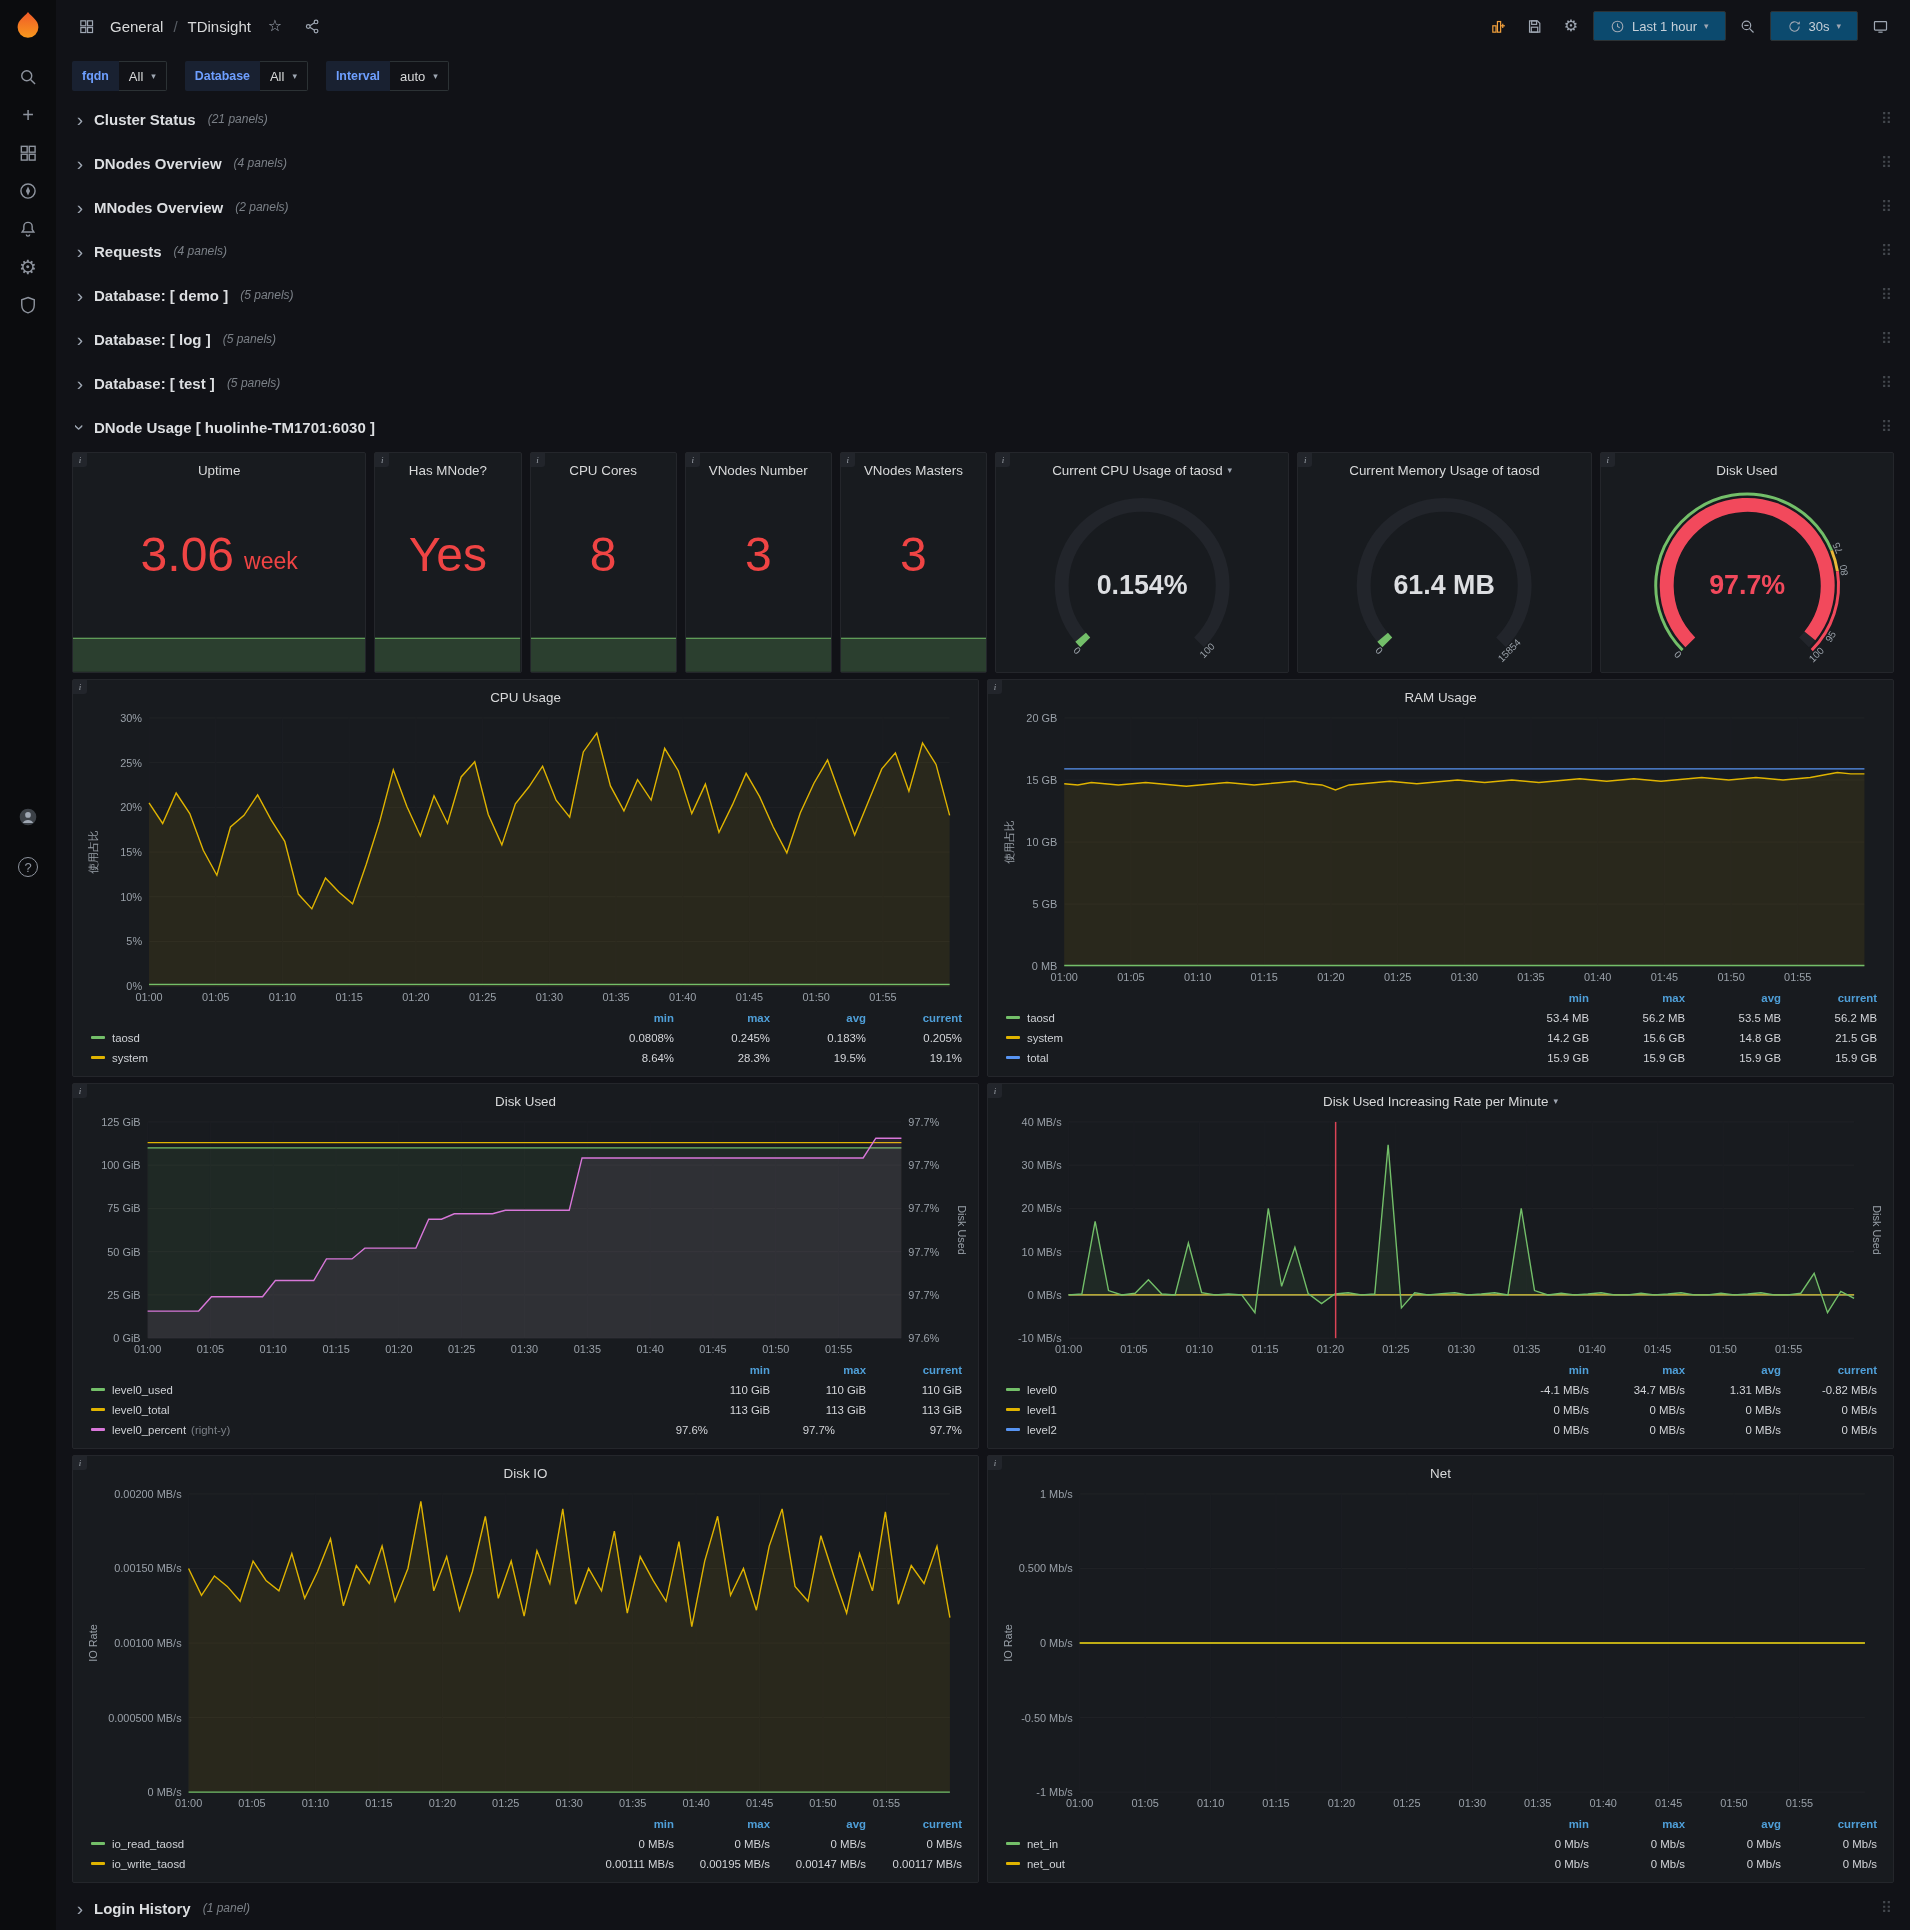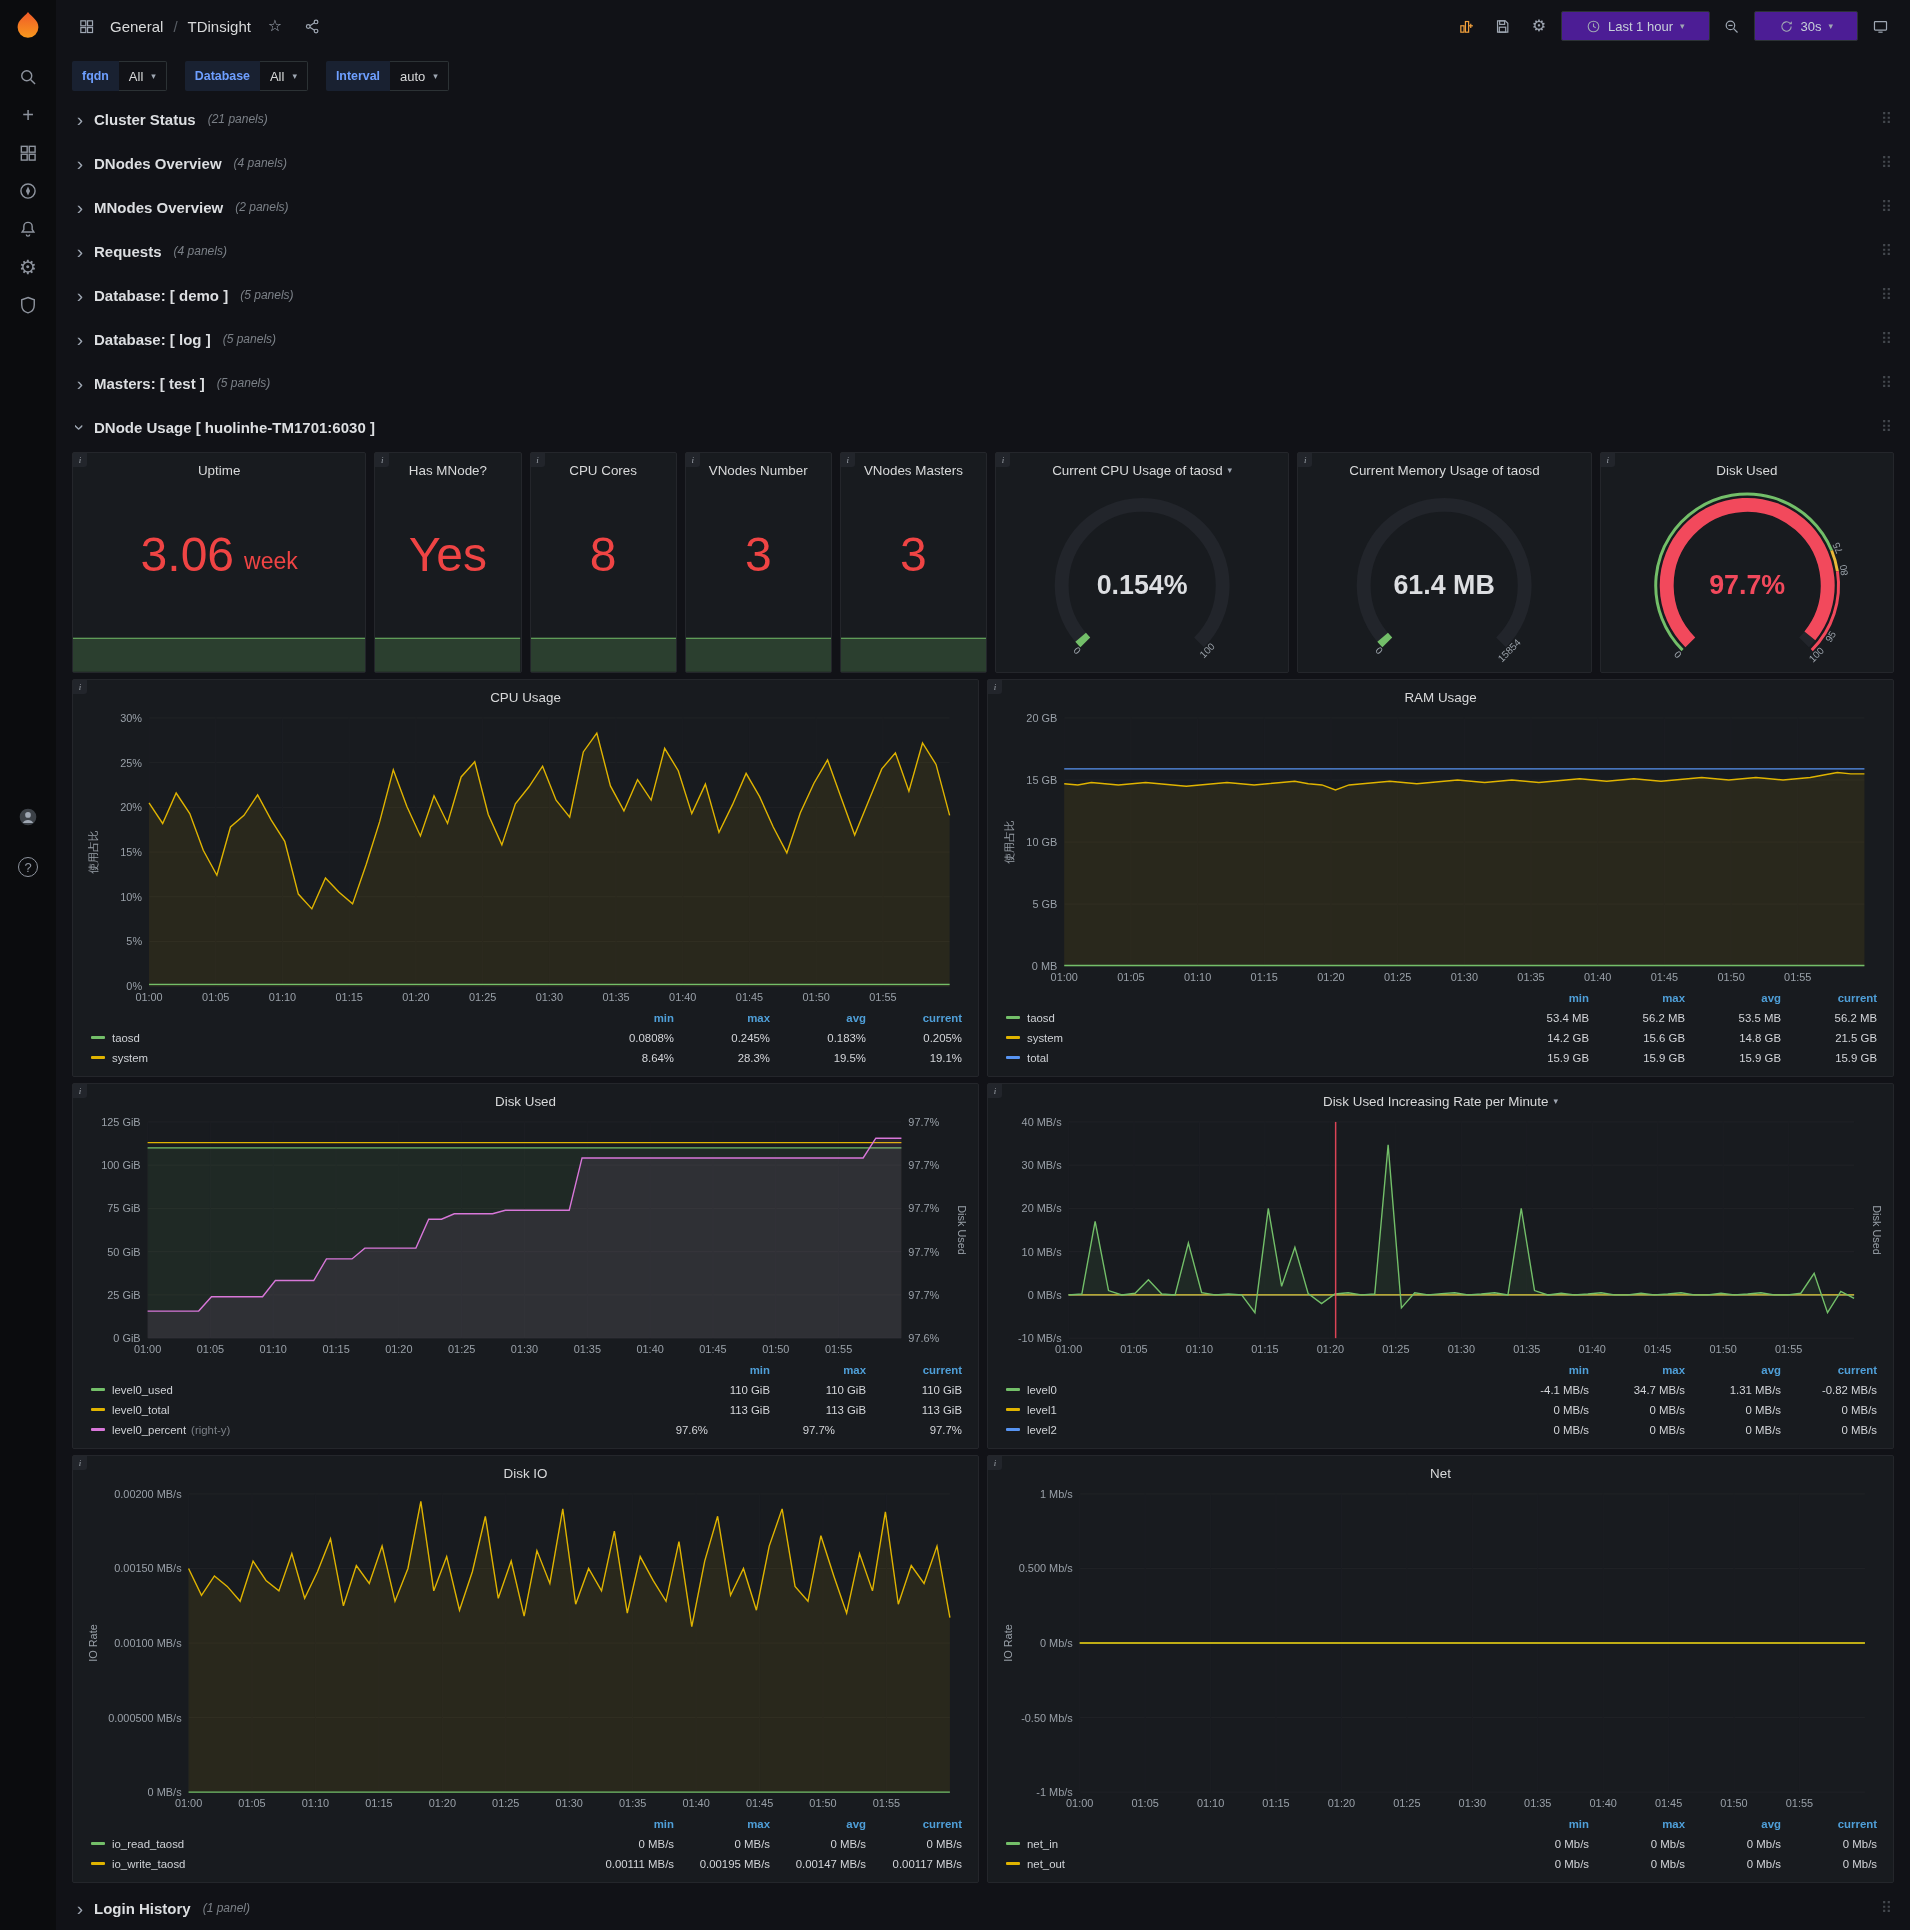--- a/index.html
+++ b/index.html
@@ -23,21 +23,21 @@
   
   .main{ flex:1; display:flex; flex-direction:column; min-width:0; }
   .topnav{ height:52px; flex:none; display:flex; align-items:center; padding:0 16px; gap:10px; }
   .crumb-icon svg{ width:16px; height:16px; stroke:#9fa7b3; fill:none; stroke-width:1.7; }
   .crumb{ font-size:15px; color:#d8d9da; cursor:pointer; }
   .crumb-sep{ color:#5a5f66; }
   .top-icon{ width:28px; height:28px; display:flex; align-items:center; justify-content:center; color:#9fa7b3; cursor:pointer; border-radius:3px; }
   .top-icon svg{ width:17px; height:17px; stroke:#9fa7b3; fill:none; stroke-width:1.7; }
   .top-icon .glyph{ font-size:16px; color:#9fa7b3; line-height:1; }
   .top-right{ margin-left:auto; display:flex; align-items:center; gap:8px; }
-  .chip{ height:30px; display:flex; align-items:center; gap:7px; border:1px solid #2c3235; background:#4c1d95; border-radius:2px; padding:0 24px; cursor:pointer; color:#c7d0d9; font-size:13px; }
+  .chip{ height:30px; display:flex; align-items:center; gap:7px; border:1px solid #2c3235; background:#0c4a6e; border-radius:2px; padding:0 16px; cursor:pointer; color:#c7d0d9; font-size:13px; }
   .chip svg{ width:15px; height:15px; stroke:#9fa7b3; fill:none; stroke-width:1.7; }
   .chip .caret{ font-size:9px; color:#9fa7b3; }
 
   
   .subnav{ height:48px; flex:none; display:flex; align-items:center; gap:18px; padding:0 16px; }
   .var{ display:flex; align-items:stretch; height:30px; }
   .var-label{ background:rgba(87,148,242,0.12); color:#6e9fff; font-weight:600; font-size:12.4px; display:flex; align-items:center; padding:0 10px; border-radius:2px 0 0 2px; }
   .var-value{ background:#111217; border:1px solid #2c3235; border-left:none; color:#d8d9da; display:flex; align-items:center; gap:8px; padding:0 10px; border-radius:0 2px 2px 0; cursor:pointer; }
   .var-value .caret{ font-size:9px; color:#9fa7b3; }
 
@@ -277,21 +277,21 @@
         <span class="row-drag">⠿</span>
       </div>
       <div class="dash-row">
         <span class="chev">›</span>
         <span class="row-title">Database: [ log ]</span>
         <span class="row-count">(5 panels)</span>
         <span class="row-drag">⠿</span>
       </div>
       <div class="dash-row">
         <span class="chev">›</span>
-        <span class="row-title">Masters: [ test ]</span>
+        <span class="row-title">Database: [ test ]</span>
         <span class="row-count">(5 panels)</span>
         <span class="row-drag">⠿</span>
       </div>
 
       <div class="dash-row">
         <span class="chev open">›</span>
         <span class="row-title">DNode Usage [ huolinhe-TM1701:6030 ]</span>
         <span class="row-drag">⠿</span>
       </div>
 

